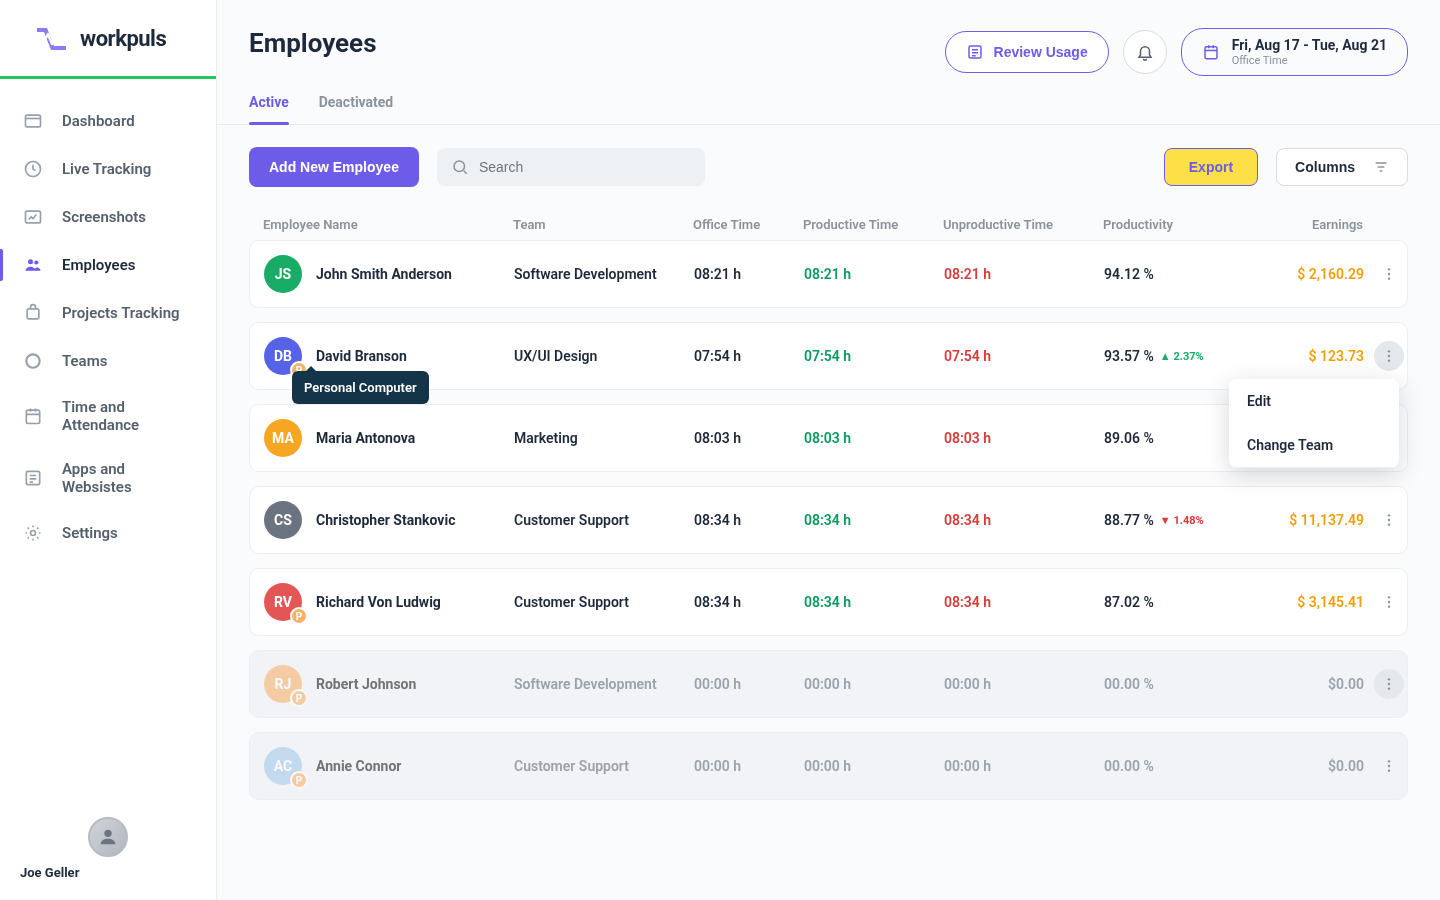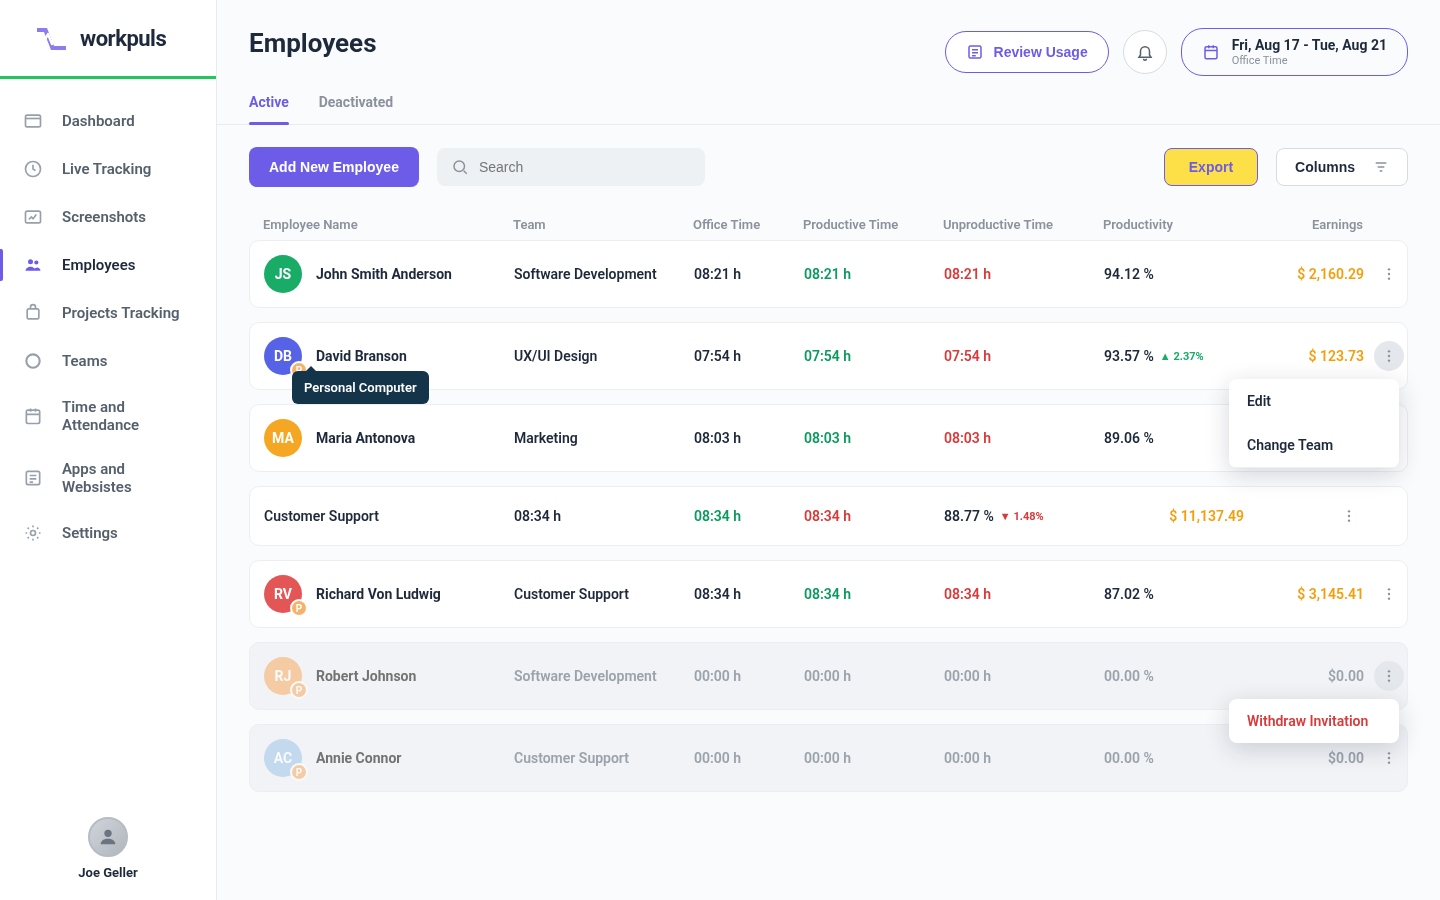--- a/index.html
+++ b/index.html
@@ -9,21 +9,21 @@
 .logo{display:flex;align-items:center;gap:10px;padding:24px 30px 24px 34px;border-bottom:3px solid #22c55e}
 .logo-mark{width:36px;height:28px;position:relative}
 .logo-mark svg{display:block}
 .logo-text{font-size:22px;font-weight:700;color:#1e2a3b;letter-spacing:-.5px}
 .nav{flex:1;padding:18px 0}
 .nav-item{display:flex;align-items:center;gap:18px;padding:13px 22px;cursor:pointer;color:#55606d;font-size:15px;font-weight:600;position:relative}
 .nav-item.active{color:#1e2a3b}
 .nav-item.active::before{content:"";position:absolute;left:0;top:8px;bottom:8px;width:3px;background:#6c5ce7;border-radius:0 2px 2px 0}
 .nav-item .icon{width:22px;height:22px;color:#97a0aa;display:flex;align-items:center;justify-content:center;flex-shrink:0}
 .nav-item.active .icon{color:#6c5ce7}
-.user-footer{padding:20px;text-align:center}
+.user-footer{padding:20px;text-align:left}
 .avatar-lg{width:40px;height:40px;border-radius:50%;background:linear-gradient(135deg,#d0d5db,#b0b6bd);margin:0 auto 8px;border:2px solid #b6bcc4;display:flex;align-items:center;justify-content:center;color:#4b5560;font-size:15px}
 .user-name{font-size:13px;font-weight:700;color:#1e2a3b}
 .main{flex:1;overflow:auto;position:relative}
 .topbar{display:flex;align-items:flex-start;justify-content:space-between;padding:28px 32px 0 32px}
 .page-title{font-size:26px;font-weight:700;color:#1e2a3b}
 .top-actions{display:flex;align-items:center;gap:14px}
 .btn-outline{display:flex;align-items:center;gap:10px;border:1.5px solid #6c5ce7;background:#fff;color:#6c5ce7;padding:11px 20px;border-radius:22px;font-size:14px;font-weight:700;cursor:pointer}
 .icon-btn{width:44px;height:44px;border:1.5px solid #d7dce2;border-radius:50%;background:#fff;display:flex;align-items:center;justify-content:center;cursor:pointer;color:#55606d}
 .date-pill{display:flex;align-items:center;gap:12px;border:1.5px solid #6c5ce7;border-radius:22px;padding:8px 20px;cursor:pointer}
 .date-main{font-size:14px;font-weight:700;color:#1e2a3b}
@@ -317,20 +317,24 @@
             <div class="cell c-orange"></div>
             <div class="more">
               <svg width="16" height="16" viewBox="0 0 24 24" fill="currentColor">
                 <circle cx="12" cy="5" r="1.8"></circle>
                 <circle cx="12" cy="12" r="1.8"></circle>
                 <circle cx="12" cy="19" r="1.8"></circle>
               </svg>
             </div>
           </div>
           <div class="row">
+            <div class="emp">
+              <div class="av" style="background:#6b7280">CS</div>
+              <span class="cell name">Christopher Stankovic</span>
+            </div>
             <div class="cell">Customer Support</div>
             <div class="cell">08:34 h</div>
             <div class="cell c-green">08:34 h</div>
             <div class="cell c-red">08:34 h</div>
             <div class="cell prod">
               <span>88.77 %</span> 
               <span class="delta down">▼ 1.48%</span>
             </div>
             <div class="cell c-orange">$ 11,137.49</div>
             <div class="more">
@@ -375,23 +379,20 @@
               <span>00.00 %</span> 
             </div>
             <div class="cell c-orange">$0.00</div>
             <div class="more active">
               <svg width="16" height="16" viewBox="0 0 24 24" fill="currentColor">
                 <circle cx="12" cy="5" r="1.8"></circle>
                 <circle cx="12" cy="12" r="1.8"></circle>
                 <circle cx="12" cy="19" r="1.8"></circle>
               </svg>
             </div>
-            <div class="menu">
-              <div class="menu-item danger">Withdraw Invitation</div>
-            </div>
           </div>
           <div class="row inactive">
             <div class="emp">
               <div class="av" style="background:#a6c8e8;opacity:.6">AC<span class="pbadge">P</span></div>
               <span class="cell name">Annie Connor</span>
             </div>
             <div class="cell">Customer Support</div>
             <div class="cell">00:00 h</div>
             <div class="cell c-green">00:00 h</div>
             <div class="cell c-red">00:00 h</div>

